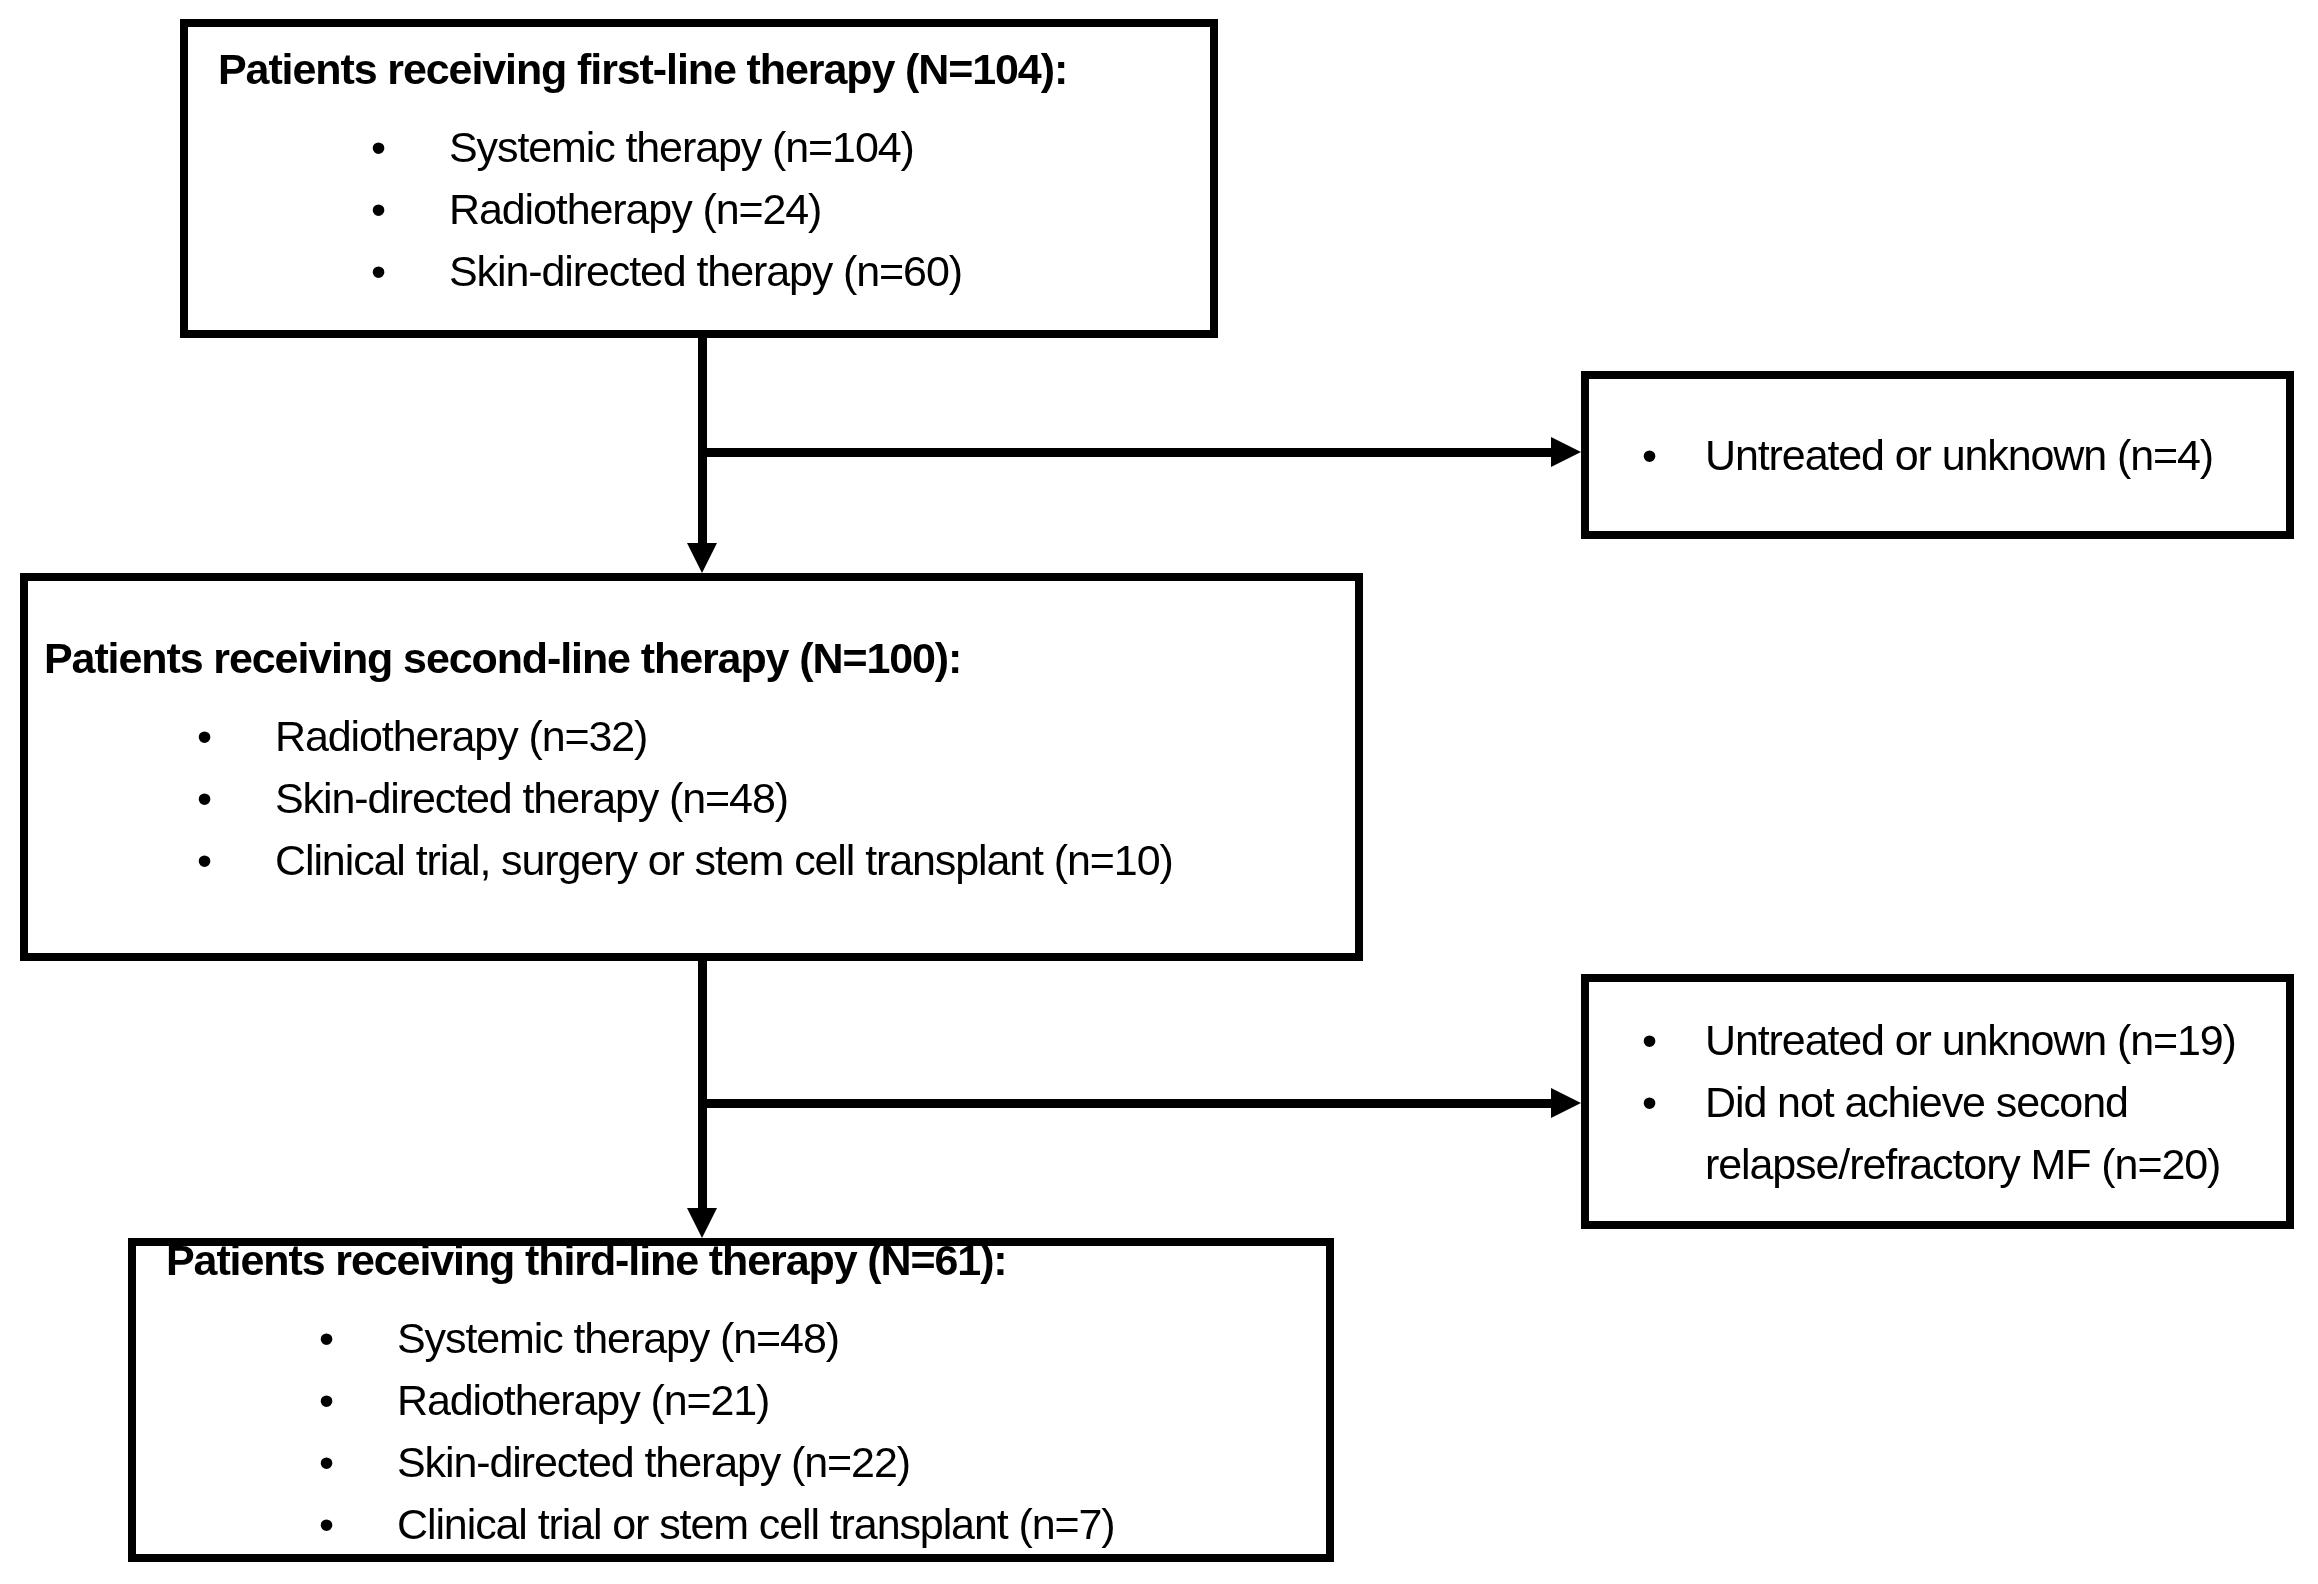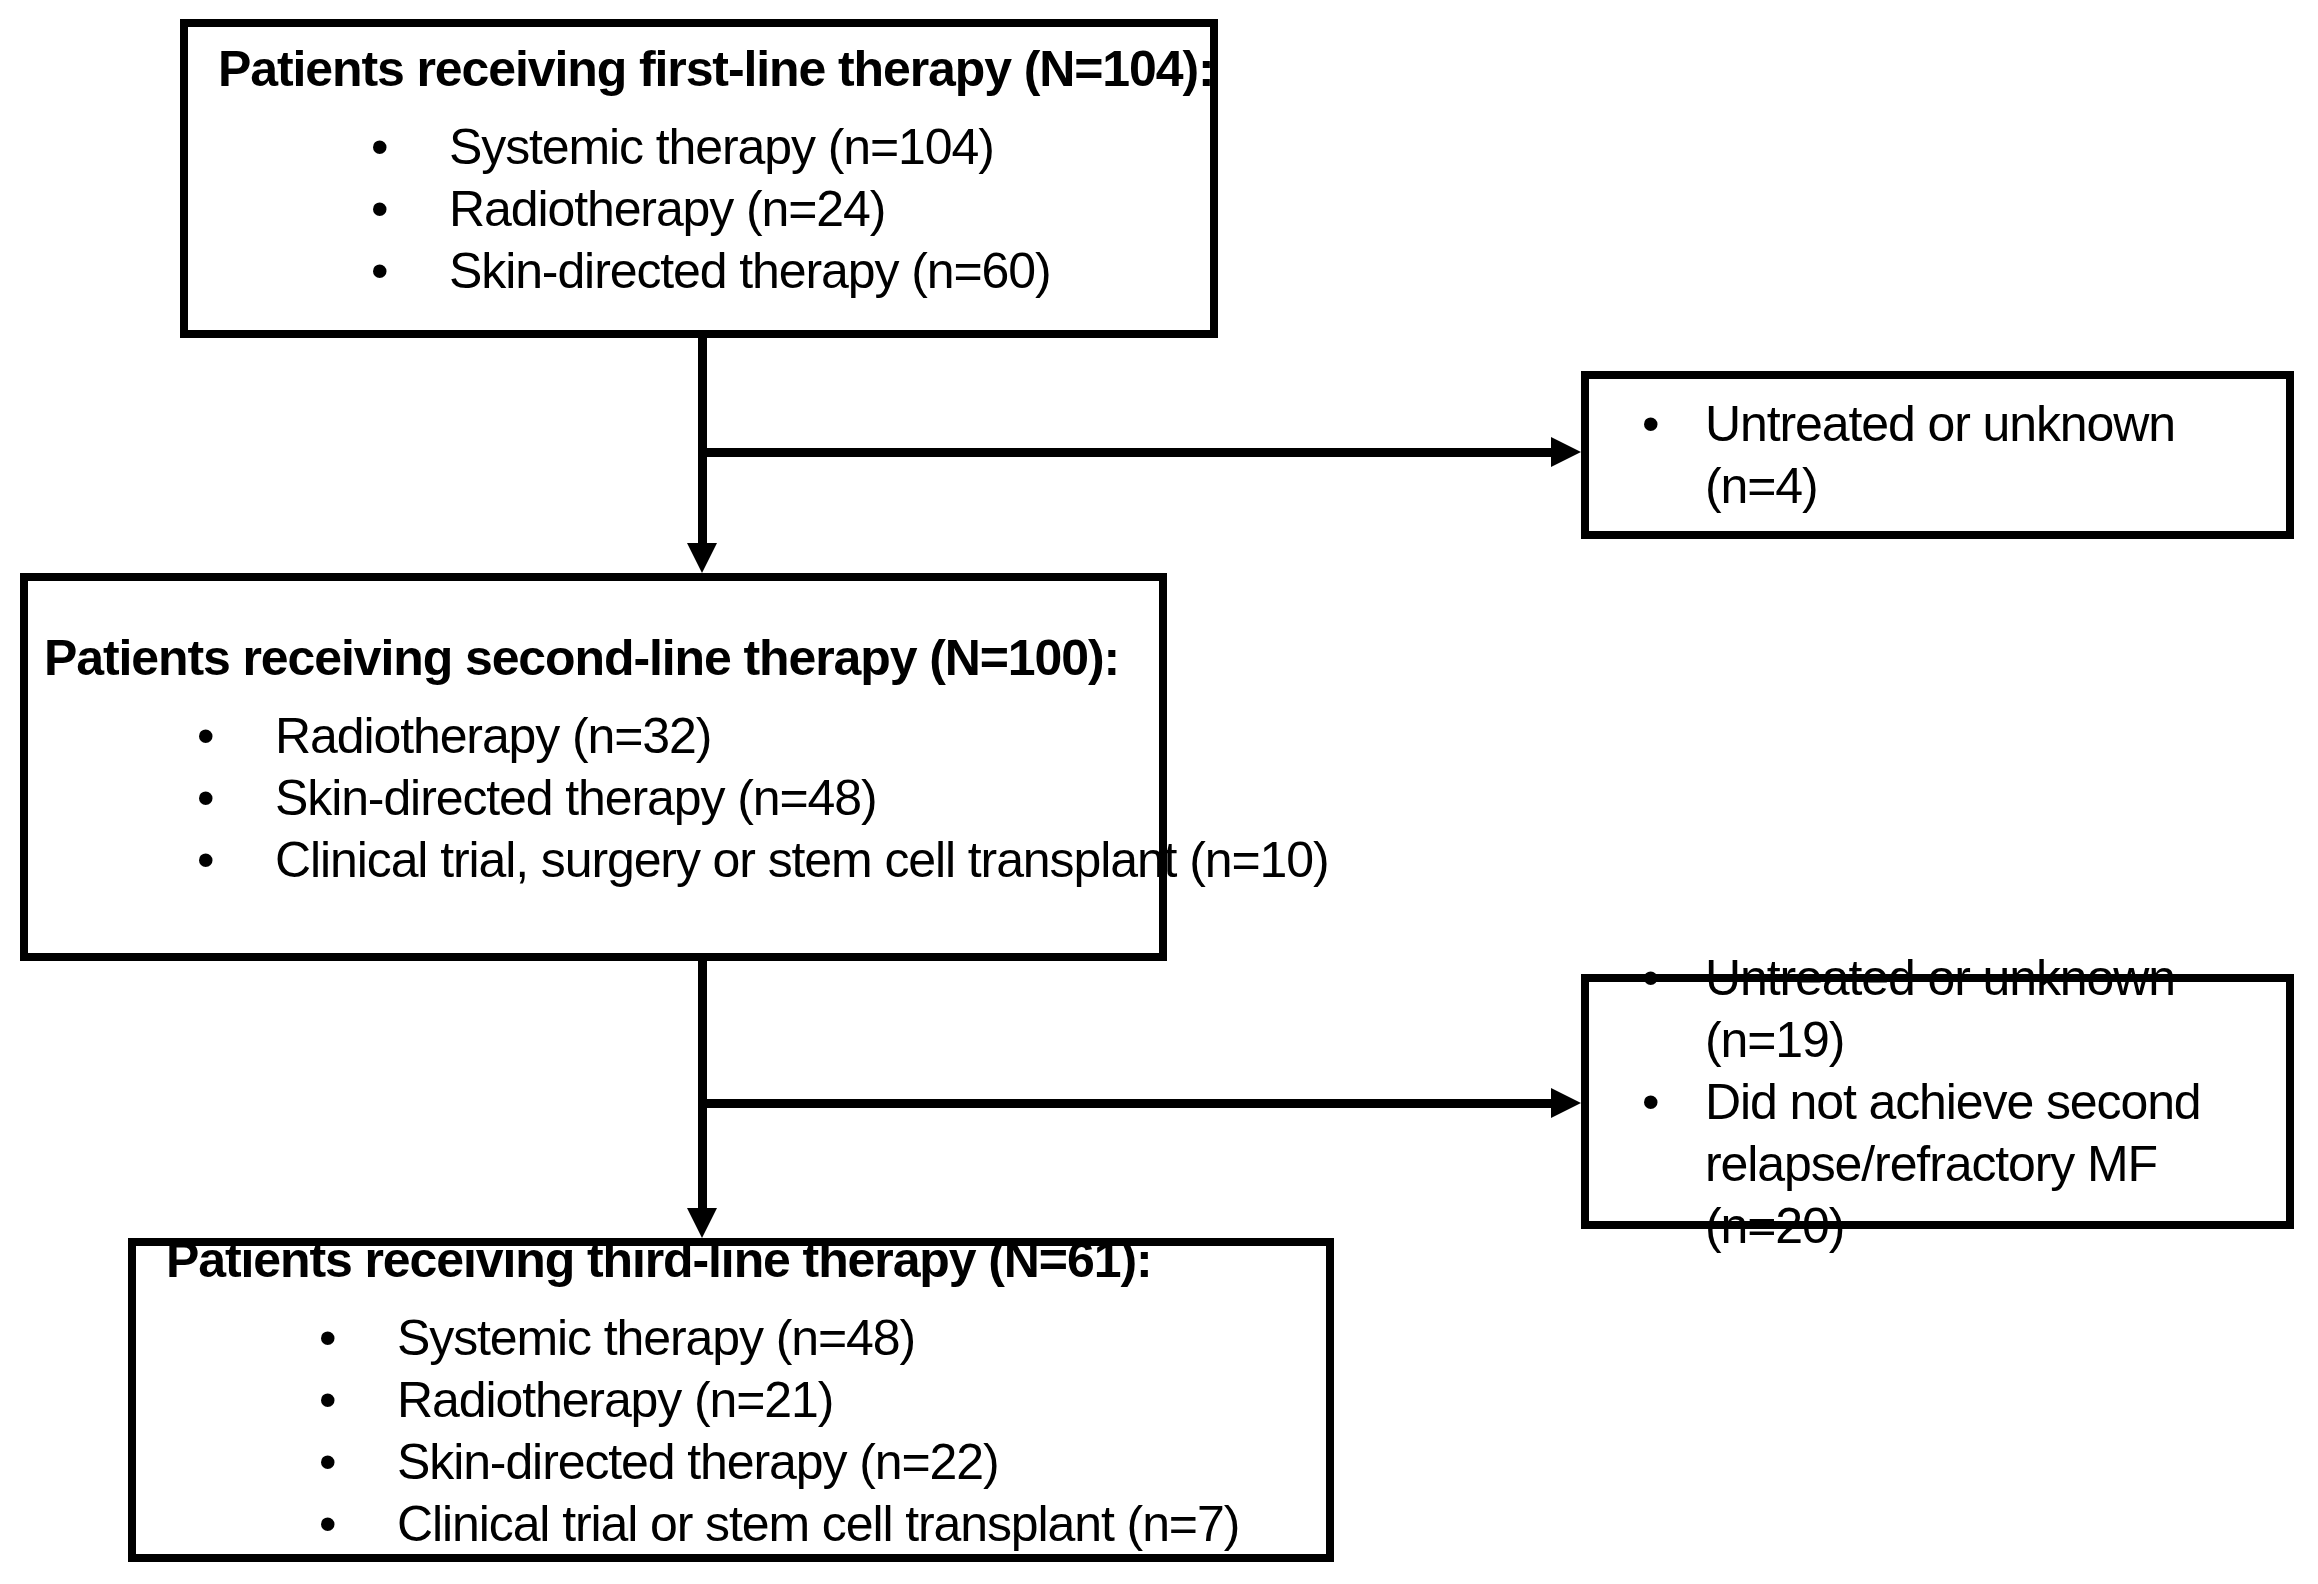--- a/index.html
+++ b/index.html
@@ -19,21 +19,21 @@
 
   
   .fbox {
     position: absolute;
     box-sizing: border-box;
     border: 8.2px solid #000000;
     background: #ffffff;
     display: flex;
     flex-direction: column;
     justify-content: center;
-    font-size: 50px;
+    font-size: 43px;
     line-height: 62px;
     letter-spacing: -1.1px;
   }
   .mainbox { padding: 7.4px 18.6px 7.4px 30px; }
   .sidebox { padding: 7.4px 15px 7.4px 37px; }
 
   .fbox-title {
     font-weight: bold;
     white-space: nowrap;
   }
@@ -59,21 +59,21 @@
   }
   .sidebox li::before {
     content: "\2022";
     position: absolute;
     left: 0;
     top: 0;
   }
 
   
   #box-first  { left: 180px;  top: 18.6px;   width: 1038px; height: 319px; }
-  #box-second { left: 20px;   top: 573px;  width: 1147px; height: 388px; padding-left: 16px; }
+  #box-second { left: 20px;   top: 573px;  width: 1343px; height: 388px; padding-left: 16px; }
   #box-third  { left: 128px;  top: 1238px; width: 1206px; height: 324px; }
   #box-offramp1 { left: 1581px; top: 371px;  width: 713px; height: 168px; }
   #box-offramp2 { left: 1581px; top: 974px; width: 713px; height: 255px; }
 
   
   .line {
     position: absolute;
     background: #000000;
   }
   #vline1 { left: 698px; top: 338px;  width: 9px; height: 208px; }

